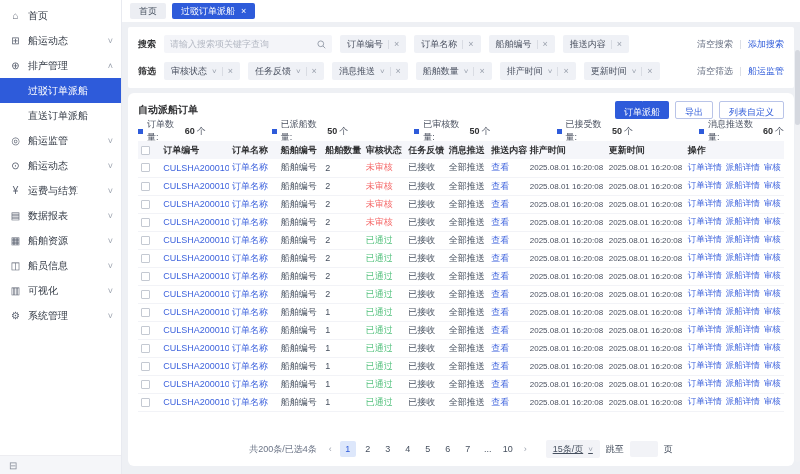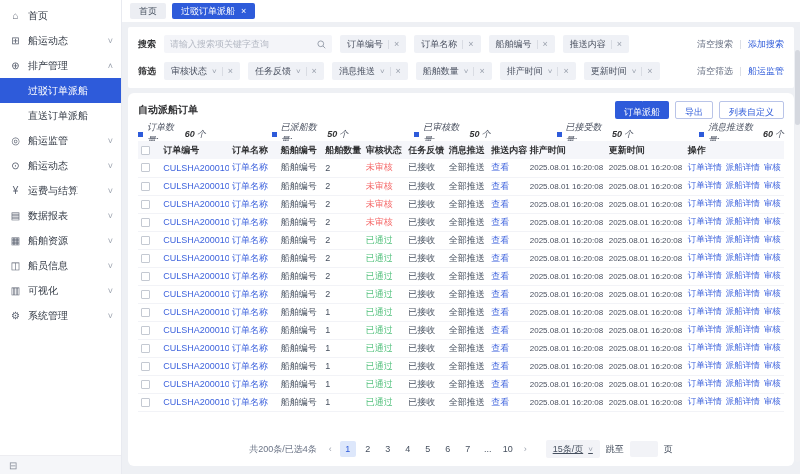--- a/index.html
+++ b/index.html
@@ -48,21 +48,21 @@
   
   .main-card { flex: 1; background: #fff; margin: 0 6px 8px; border-radius: 6px; padding: 6px 10px 4px; display: flex; flex-direction: column; min-height: 0; }
   .card-head { display: flex; align-items: center; height: 22px; flex-shrink: 0; }
   .card-title { font-size: 10px; font-weight: bold; color: #303133; }
   .head-buttons { margin-left: auto; display: flex; gap: 6px; }
   .btn { height: 18px; display: flex; align-items: center; gap: 4px; padding: 0 9px; font-size: 9px; border-radius: 2px; background: #fff; flex-direction: column; }
   .btn.primary { background: #2e5bda; color: #fff; }
   .btn.outline { border: 1px solid #b9c4e8; color: #2e5bda; }
   .btn svg { display: block; }
 
-  .stats { display: flex; align-items: flex-start; gap: 66px; height: 20px; font-size: 9px; color: #4a5160; flex-shrink: 0; font-style: italic; }
+  .stats { display: flex; align-items: center; gap: 66px; height: 20px; font-size: 9px; color: #4a5160; flex-shrink: 0; }
   .stat { display: flex; align-items: center; }
   .bullet { width: 5px; height: 5px; background: #2e5bda; margin-right: 4px; flex-shrink: 0; }
   .stat b { color: #303133; margin: 0 2px 0 2px; }
 
   
   table { width: 100%; border-collapse: collapse; table-layout: fixed; font-size: 9px; }
   thead th { background: #f5f6fa; height: 18px; font-weight: bold; color: #303133; text-align: left; padding: 0 3px; white-space: nowrap; overflow: hidden; }
   tbody td { height: 18px; border-bottom: 1px solid #f2f3f7; color: #46505f; padding: 0 3px; white-space: nowrap; overflow: hidden; }
   .cell-link { color: #3e63dd; }
   .status.pending { color: #f56c6c; }

